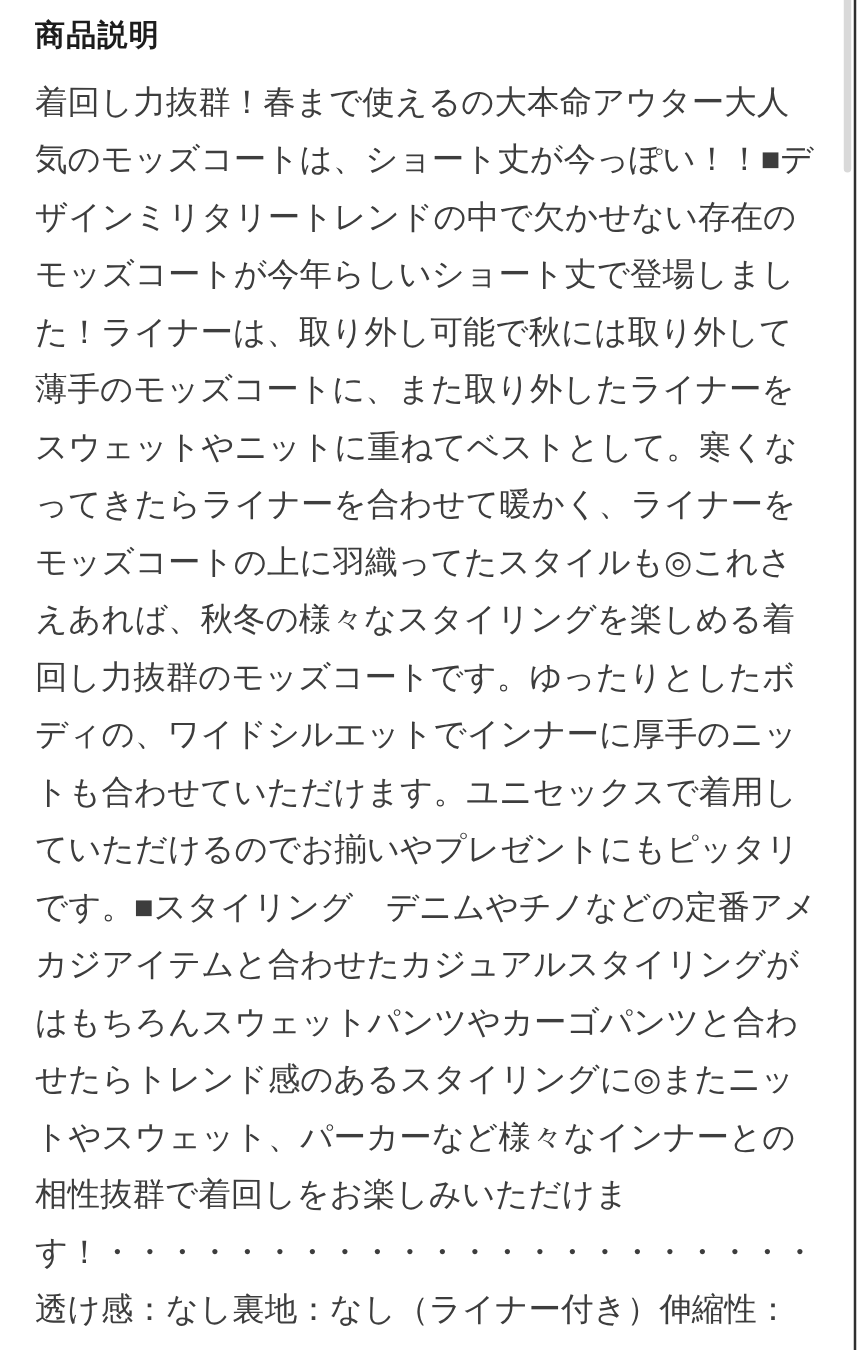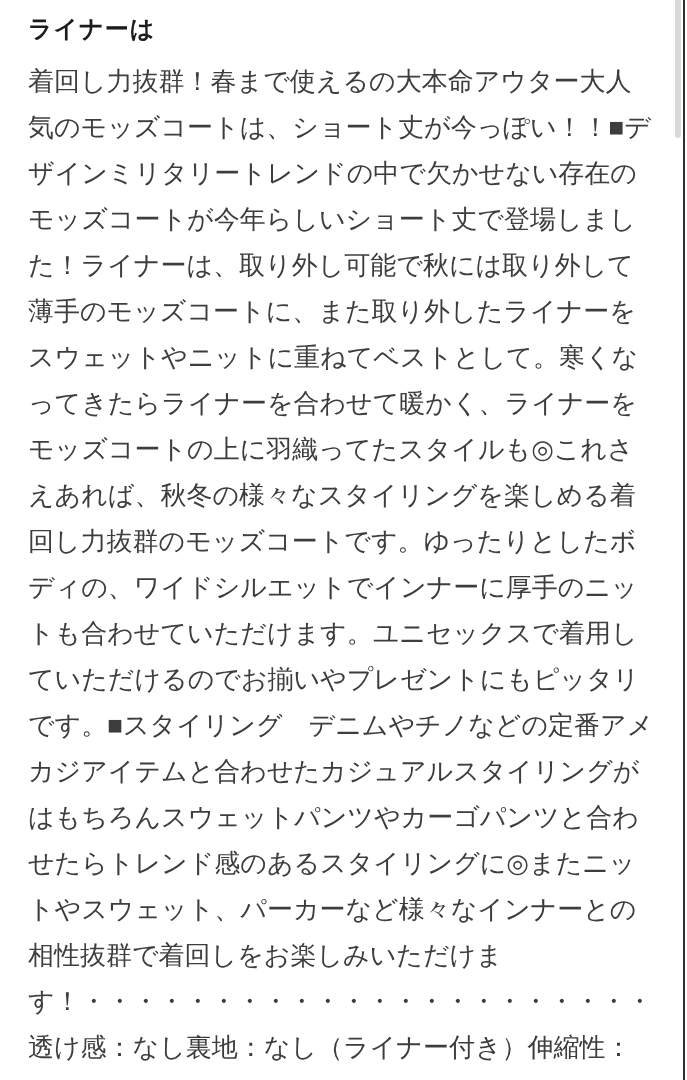--- a/index.html
+++ b/index.html
@@ -52,21 +52,21 @@
     width: 2px;
     height: 100%;
     background: #2f2f2f;
   }
 </style>
 </head>
 <body>
 
 <div class="screen">
   <div class="content">
-    <h1 class="section-title">ライナーは</h1>
+    <h1 class="section-title">商品説明</h1>
     <div class="description">着回し力抜群！春まで使えるの大本命アウター大人気のモッズコートは、ショート丈が今っぽい！！■デザインミリタリートレンドの中で欠かせない存在のモッズコートが今年らしいショート丈で登場しました！ライナーは、取り外し可能で秋には取り外して薄手のモッズコートに、また取り外したライナーをスウェットやニットに重ねてベストとして。寒くなってきたらライナーを合わせて暖かく、ライナーをモッズコートの上に羽織ってたスタイルも◎これさえあれば、秋冬の様々なスタイリングを楽しめる着回し力抜群のモッズコートです。ゆったりとしたボディの、ワイドシルエットでインナーに厚手のニットも合わせていただけます。ユニセックスで着用していただけるのでお揃いやプレゼントにもピッタリです。■スタイリング　デニムやチノなどの定番アメカジアイテムと合わせたカジュアルスタイリングがはもちろんスウェットパンツやカーゴパンツと合わせたらトレンド感のあるスタイリングに◎またニットやスウェット、パーカーなど様々なインナーとの相性抜群で着回しをお楽しみいただけま
 す！・・・・・・・・・・・・・・・・・・・・・・透け感：なし裏地：なし（ライナー付き）伸縮性：なし</div>
   </div>
 
   <div class="scroll-thumb"></div>
 
   <div class="right-edge"></div>
 </div>
 
 </body></html>

